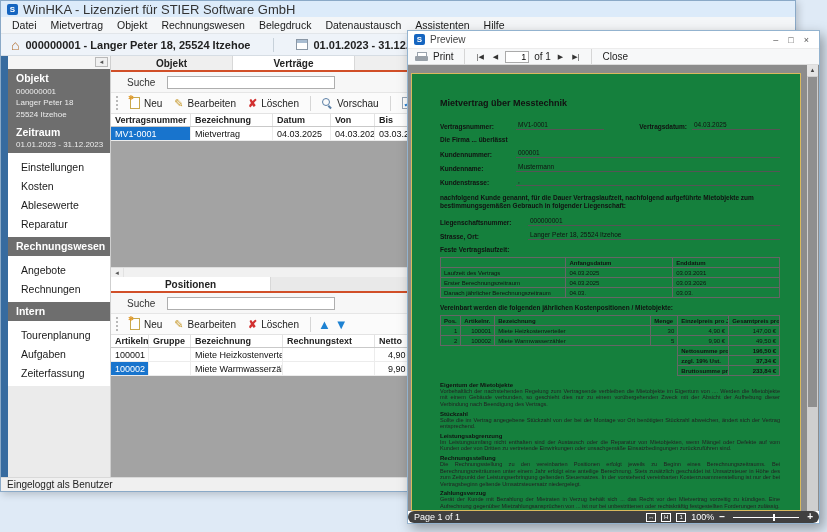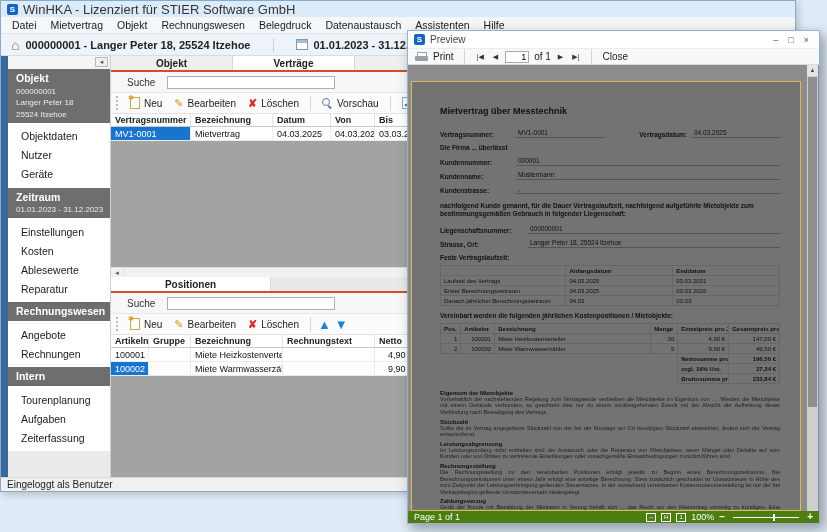--- a/index.html
+++ b/index.html
@@ -87,26 +87,26 @@
   .winbtns { margin-left:auto; display:flex; gap:10px; padding-right:4px; }
   .winbtn { font-size:9px; color:#555; line-height:10px; }
   .pv-toolbar { height:17px; background:#f7f8f9; border-top:1px solid #ececec; border-bottom:1px solid #dcdcdc;
     display:flex; align-items:center; padding:0 7px; gap:5px; font-size:10px; color:#222; flex:none; }
   .ic-print { width:13px; height:10px; position:relative; }
   .ic-print::before { content:""; position:absolute; left:2px; top:0; width:8px; height:4px; background:#fff; border:1px solid #9aa3ad; }
   .ic-print::after { content:""; position:absolute; left:0; top:4px; width:13px; height:5px; background:#98a0a8; border-radius:1px; }
   .nav-btn { font-size:7px; color:#333; padding:0 2px; white-space:nowrap; }
   .page-input { width:24px; height:12px; font-size:9px; text-align:right; border:1px solid #aaa; padding:0 2px; font-family:inherit; }
   .pv-content { flex:1; background:#8c8c8c; position:relative; overflow:hidden; }
-  .paper { position:absolute; left:3px; top:16px; width:390px; bottom:0; background:#737373; border:1px solid #d9b95e;
+  .paper { position:absolute; left:3px; top:8px; width:390px; bottom:0; background:#15803d; border:1px solid #d9b95e;
     padding:24px 20px 0 28px; overflow:hidden; }
   .vscroll { position:absolute; right:1px; top:0; width:11px; bottom:0; background:#cfcfcf; }
   .vs-up { height:11px; background:#e4e4e4; font-size:6px; line-height:11px; text-align:center; color:#444; }
   .vs-thumb { position:absolute; left:1px; top:12px; width:9px; height:330px; background:#8f8f8f; }
-  .pv-status { height:12px; background:#4d7c0f; display:flex; align-items:center; padding:0 6px; color:#fff; font-size:9px; flex:none; }
+  .pv-status { height:12px; background:#404040; display:flex; align-items:center; padding:0 6px; color:#fff; font-size:9px; flex:none;border-radius:6px; }
   .st-right { margin-left:auto; display:flex; align-items:center; gap:5px; }
   .st-ic { width:10px; height:9px; border:1px solid #fff; font-size:6px; line-height:7px; text-align:center; color:#fff; }
   .zoom-track { width:66px; height:1px; background:#fff; position:relative; margin:0 3px; }
   .zoom-thumb { position:absolute; left:40px; top:-3px; width:2px; height:7px; background:#fff; }
   .zoom-pm { font-size:10px; font-weight:bold; color:#fff; line-height:10px; }
 
   
   .doc { font-size:6.5px; color:#111; }
   .doc-title { font-size:9px; font-weight:bold; margin-bottom:13px; }
   .frow { display:flex; align-items:flex-end; margin-bottom:5px; }
@@ -166,25 +166,20 @@
       <div class="sidebar">
         <div class="side-top">
           <span class="collapse-btn">◂</span>
         </div>
         <div class="side-header">
           <div class="t">Objekt</div>
           <div class="s">000000001</div>
           <div class="s">Langer Peter 18</div>
           <div class="s">25524 Itzehoe</div>
         </div>
-        <div class="side-items">
-          <div class="side-item">Objektdaten</div>
-          <div class="side-item">Nutzer</div>
-          <div class="side-item">Geräte</div>
-        </div>
         <div class="side-header">
           <div class="t">Zeitraum</div>
           <div class="s">01.01.2023 - 31.12.2023</div>
         </div>
         <div class="side-items">
           <div class="side-item">Einstellungen</div>
           <div class="side-item">Kosten</div>
           <div class="side-item">Ablesewerte</div>
           <div class="side-item">Reparatur</div>
         </div>

